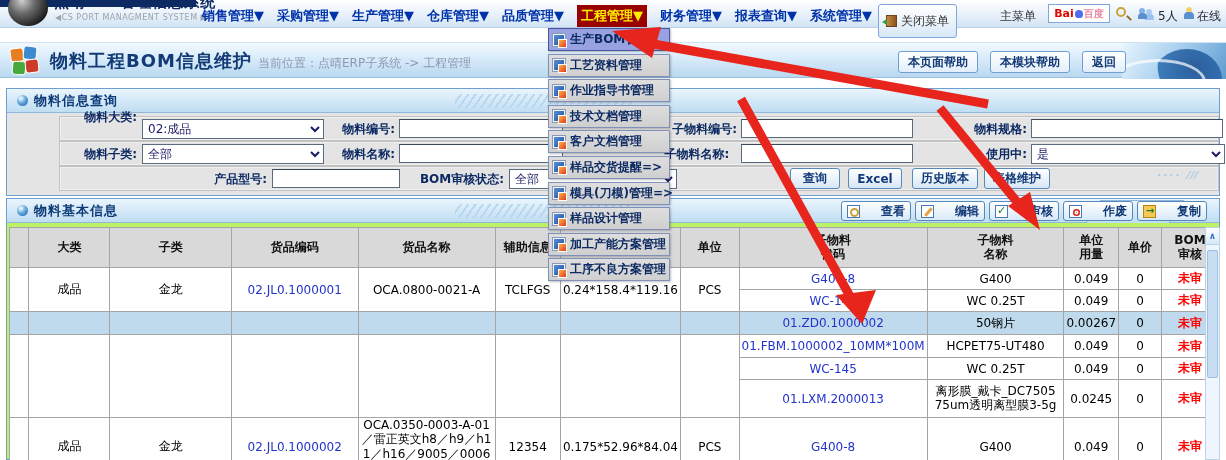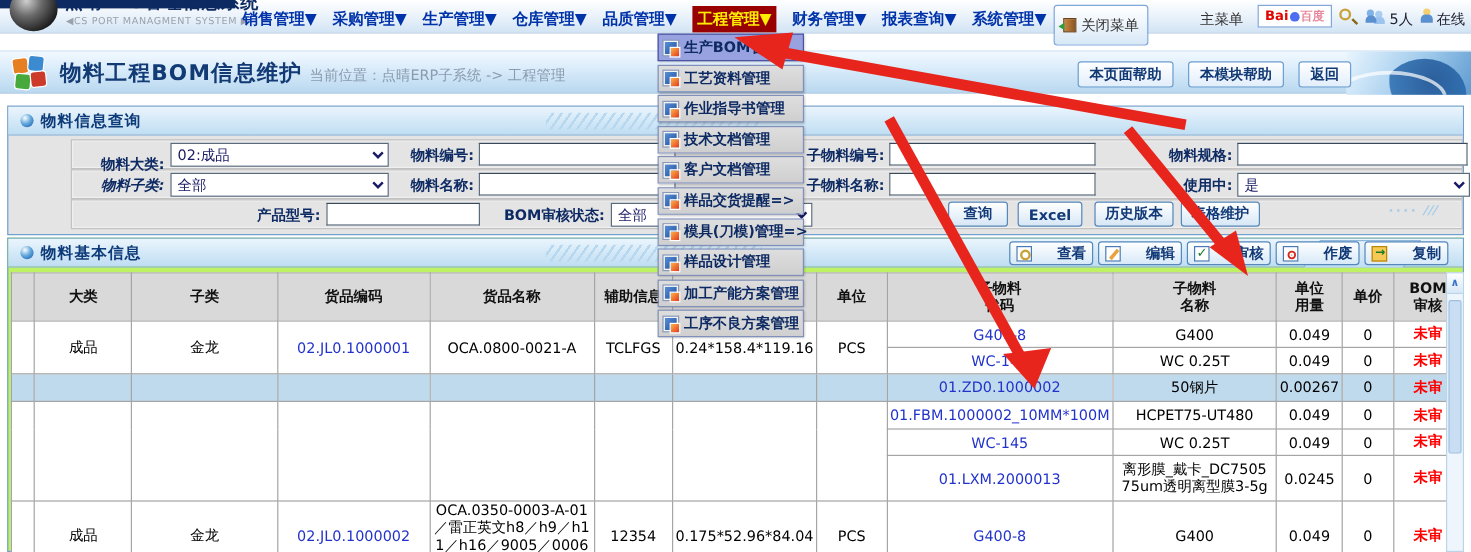--- a/index.html
+++ b/index.html
@@ -181,38 +181,38 @@
     <div class="panel-head">
       <span class="sphere"></span>
       <span class="panel-title">物料信息查询</span>
       <span class="hatch"></span>
     </div>
 
     <div class="form-rowline" style="top:27px;"></div>
     <div class="form-rowline" style="top:52px;"></div>
     <div class="form-rowline" style="top:77px;"></div>
 
-    <span class="q-label" style="left:40px;top:40px;width:90px;">物料大类:</span>
+    <span class="q-label" style="left:40px;top:20px;width:90px;">物料大类:</span>
     <select class="q-select" style="left:135px;top:30px;width:182px;">
       <option>02:成品</option>
     </select>
     <span class="q-label" style="left:300px;top:32px;width:88px;">物料编号:</span>
     <input class="q-input" style="left: 392px; top: 30px; width: 164px;">
     <span class="q-label" style="left:650px;top:32px;width:80px;">子物料编号:</span>
     <input class="q-input" style="left: 734px; top: 30px; width: 172px;">
     <span class="q-label" style="left:936px;top:32px;width:84px;">物料规格:</span>
     <input class="q-input" style="left: 1024px; top: 30px; width: 192px;">
 
-    <span class="q-label" style="left:40px;top:57px;width:90px;font-style:italic;">物料子类:</span>
+    <span class="q-label" style="left:40px;top:57px;width:90px;">物料子类:</span>
     <select class="q-select" style="left:135px;top:55px;width:182px;">
       <option>全部</option>
     </select>
     <span class="q-label" style="left:300px;top:57px;width:88px;">物料名称:</span>
     <input class="q-input" style="left: 392px; top: 55px; width: 164px;">
-    <span class="q-label" style="left:650px;top:57px;width:80px;">子物料名称:</span>
+    <span class="q-label" style="left:650px;top:57px;width:80px;text-align:center;">子物料名称:</span>
     <input class="q-input" style="left: 734px; top: 55px; width: 172px;">
     <span class="q-label" style="left:936px;top:57px;width:84px;">使用中:</span>
     <select class="q-select" style="left:1024px;top:55px;width:194px;">
       <option>是</option>
     </select>
 
     <span class="q-label" style="left:170px;top:82px;width:90px;">产品型号:</span>
     <input class="q-input" style="left: 265px; top: 80px; width: 128px;">
     <span class="q-label" style="left:397px;top:82px;width:100px;">BOM审核状态:</span>
     <select class="q-select" style="left:502px;top:80px;width:168px;">

